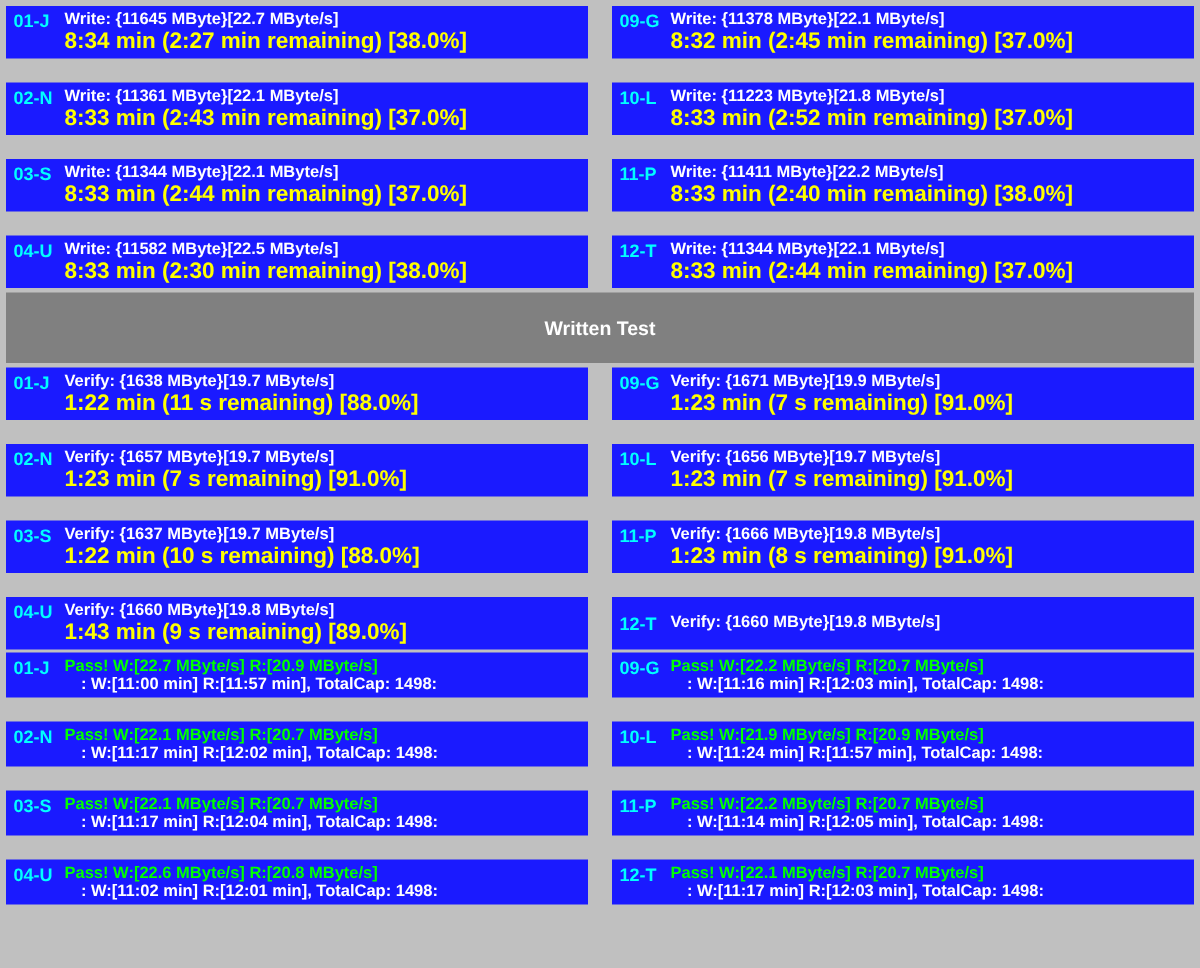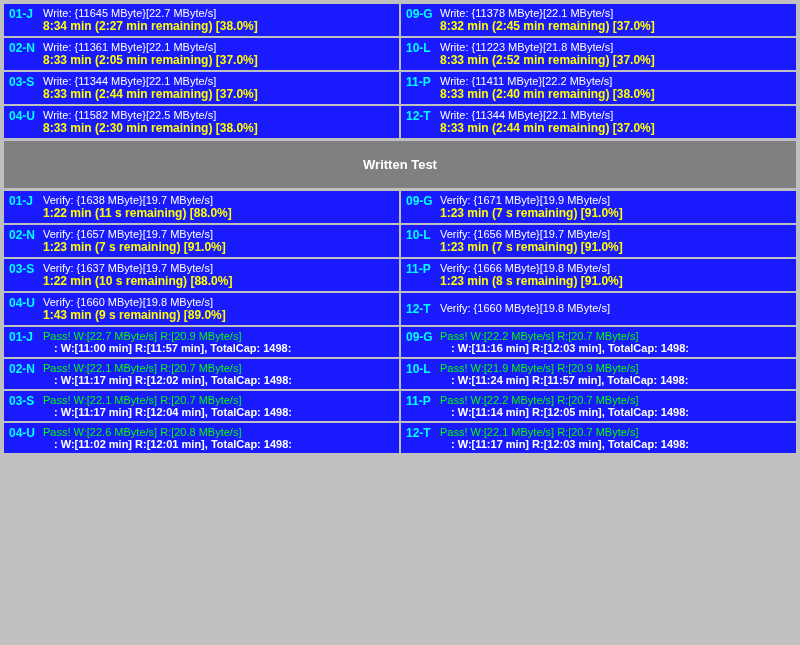--- a/index.html
+++ b/index.html
@@ -14,21 +14,21 @@
       width: 800px;
       background: #c0c0c0;
       padding: 4px;
     }
     .section {
       margin-bottom: 2px;
     }
     .grid-2col {
       display: grid;
       grid-template-columns: 1fr 1fr;
-      gap: 2px;
+      gap: 16px;
       margin-bottom: 2px;
     }
     .cell {
       background: #1a1aff;
       color: white;
       padding: 3px 5px;
       display: flex;
       flex-direction: column;
       justify-content: center;
     }
@@ -42,25 +42,25 @@
       min-width: 30px;
       font-size: 12px;
       margin-right: 4px;
     }
     .cell-content {
       flex: 1;
     }
     .cell-line1 {
       color: white;
       font-size: 11px;
-      font-weight: normal;
+      font-weight: bold;
     }
     .cell-line2 {
       color: #ffff00;
-      font-size: 12px;
+      font-size: 15px;
       font-weight: bold;
     }
     .section-header {
       background: #808080;
       color: white;
       text-align: center;
       padding: 16px;
       font-size: 13px;
       font-weight: bold;
       margin: 3px 0;
@@ -110,21 +110,21 @@
             <div class="cell-line2">8:32 min (2:45 min remaining)  [37.0%]</div>
           </div>
         </div>
       </div>
 
       <div class="cell">
         <div class="cell-row">
           <span class="device-id">02-N</span>
           <div class="cell-content">
             <div class="cell-line1">Write: {11361 MByte}[22.1 MByte/s]</div>
-            <div class="cell-line2">8:33 min (2:05 min remaining)  [37.0%]</div>
+            <div class="cell-line2">8:33 min (2:43 min remaining)  [37.0%]</div>
           </div>
         </div>
       </div>
 
       <div class="cell">
         <div class="cell-row">
           <span class="device-id">10-L</span>
           <div class="cell-content">
             <div class="cell-line1">Write: {11223 MByte}[21.8 MByte/s]</div>
             <div class="cell-line2">8:33 min (2:52 min remaining)  [37.0%]</div>

